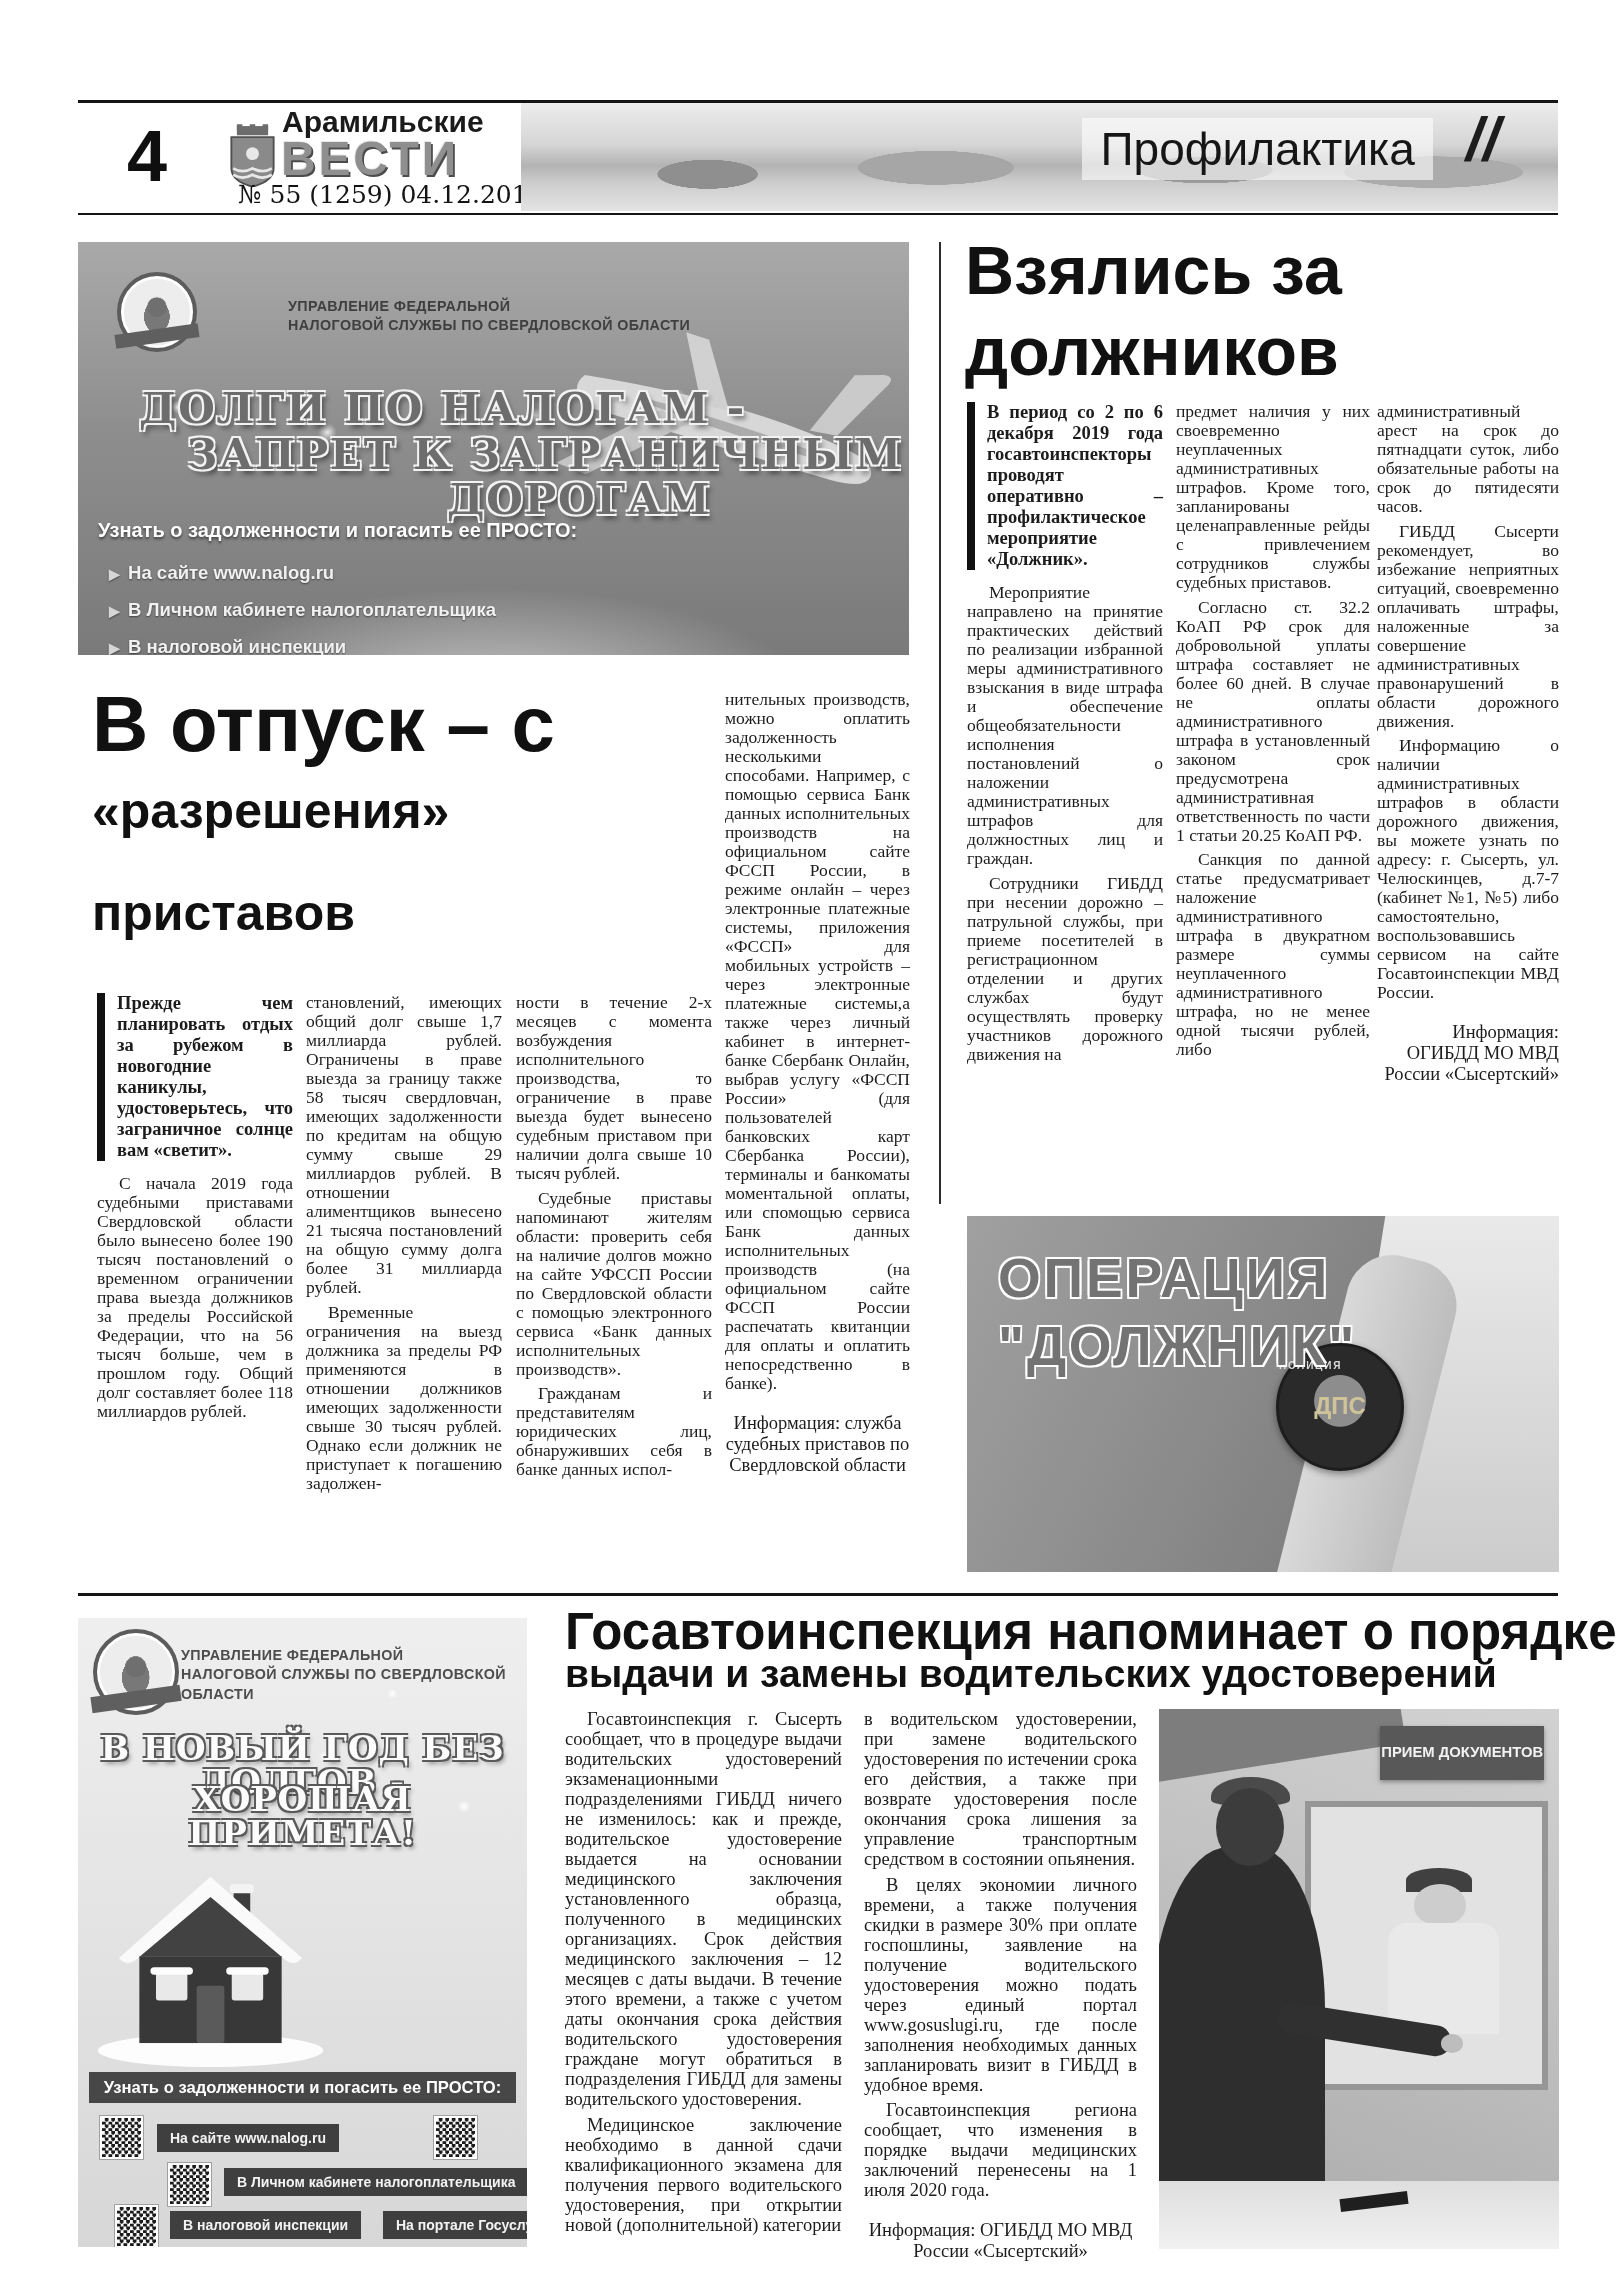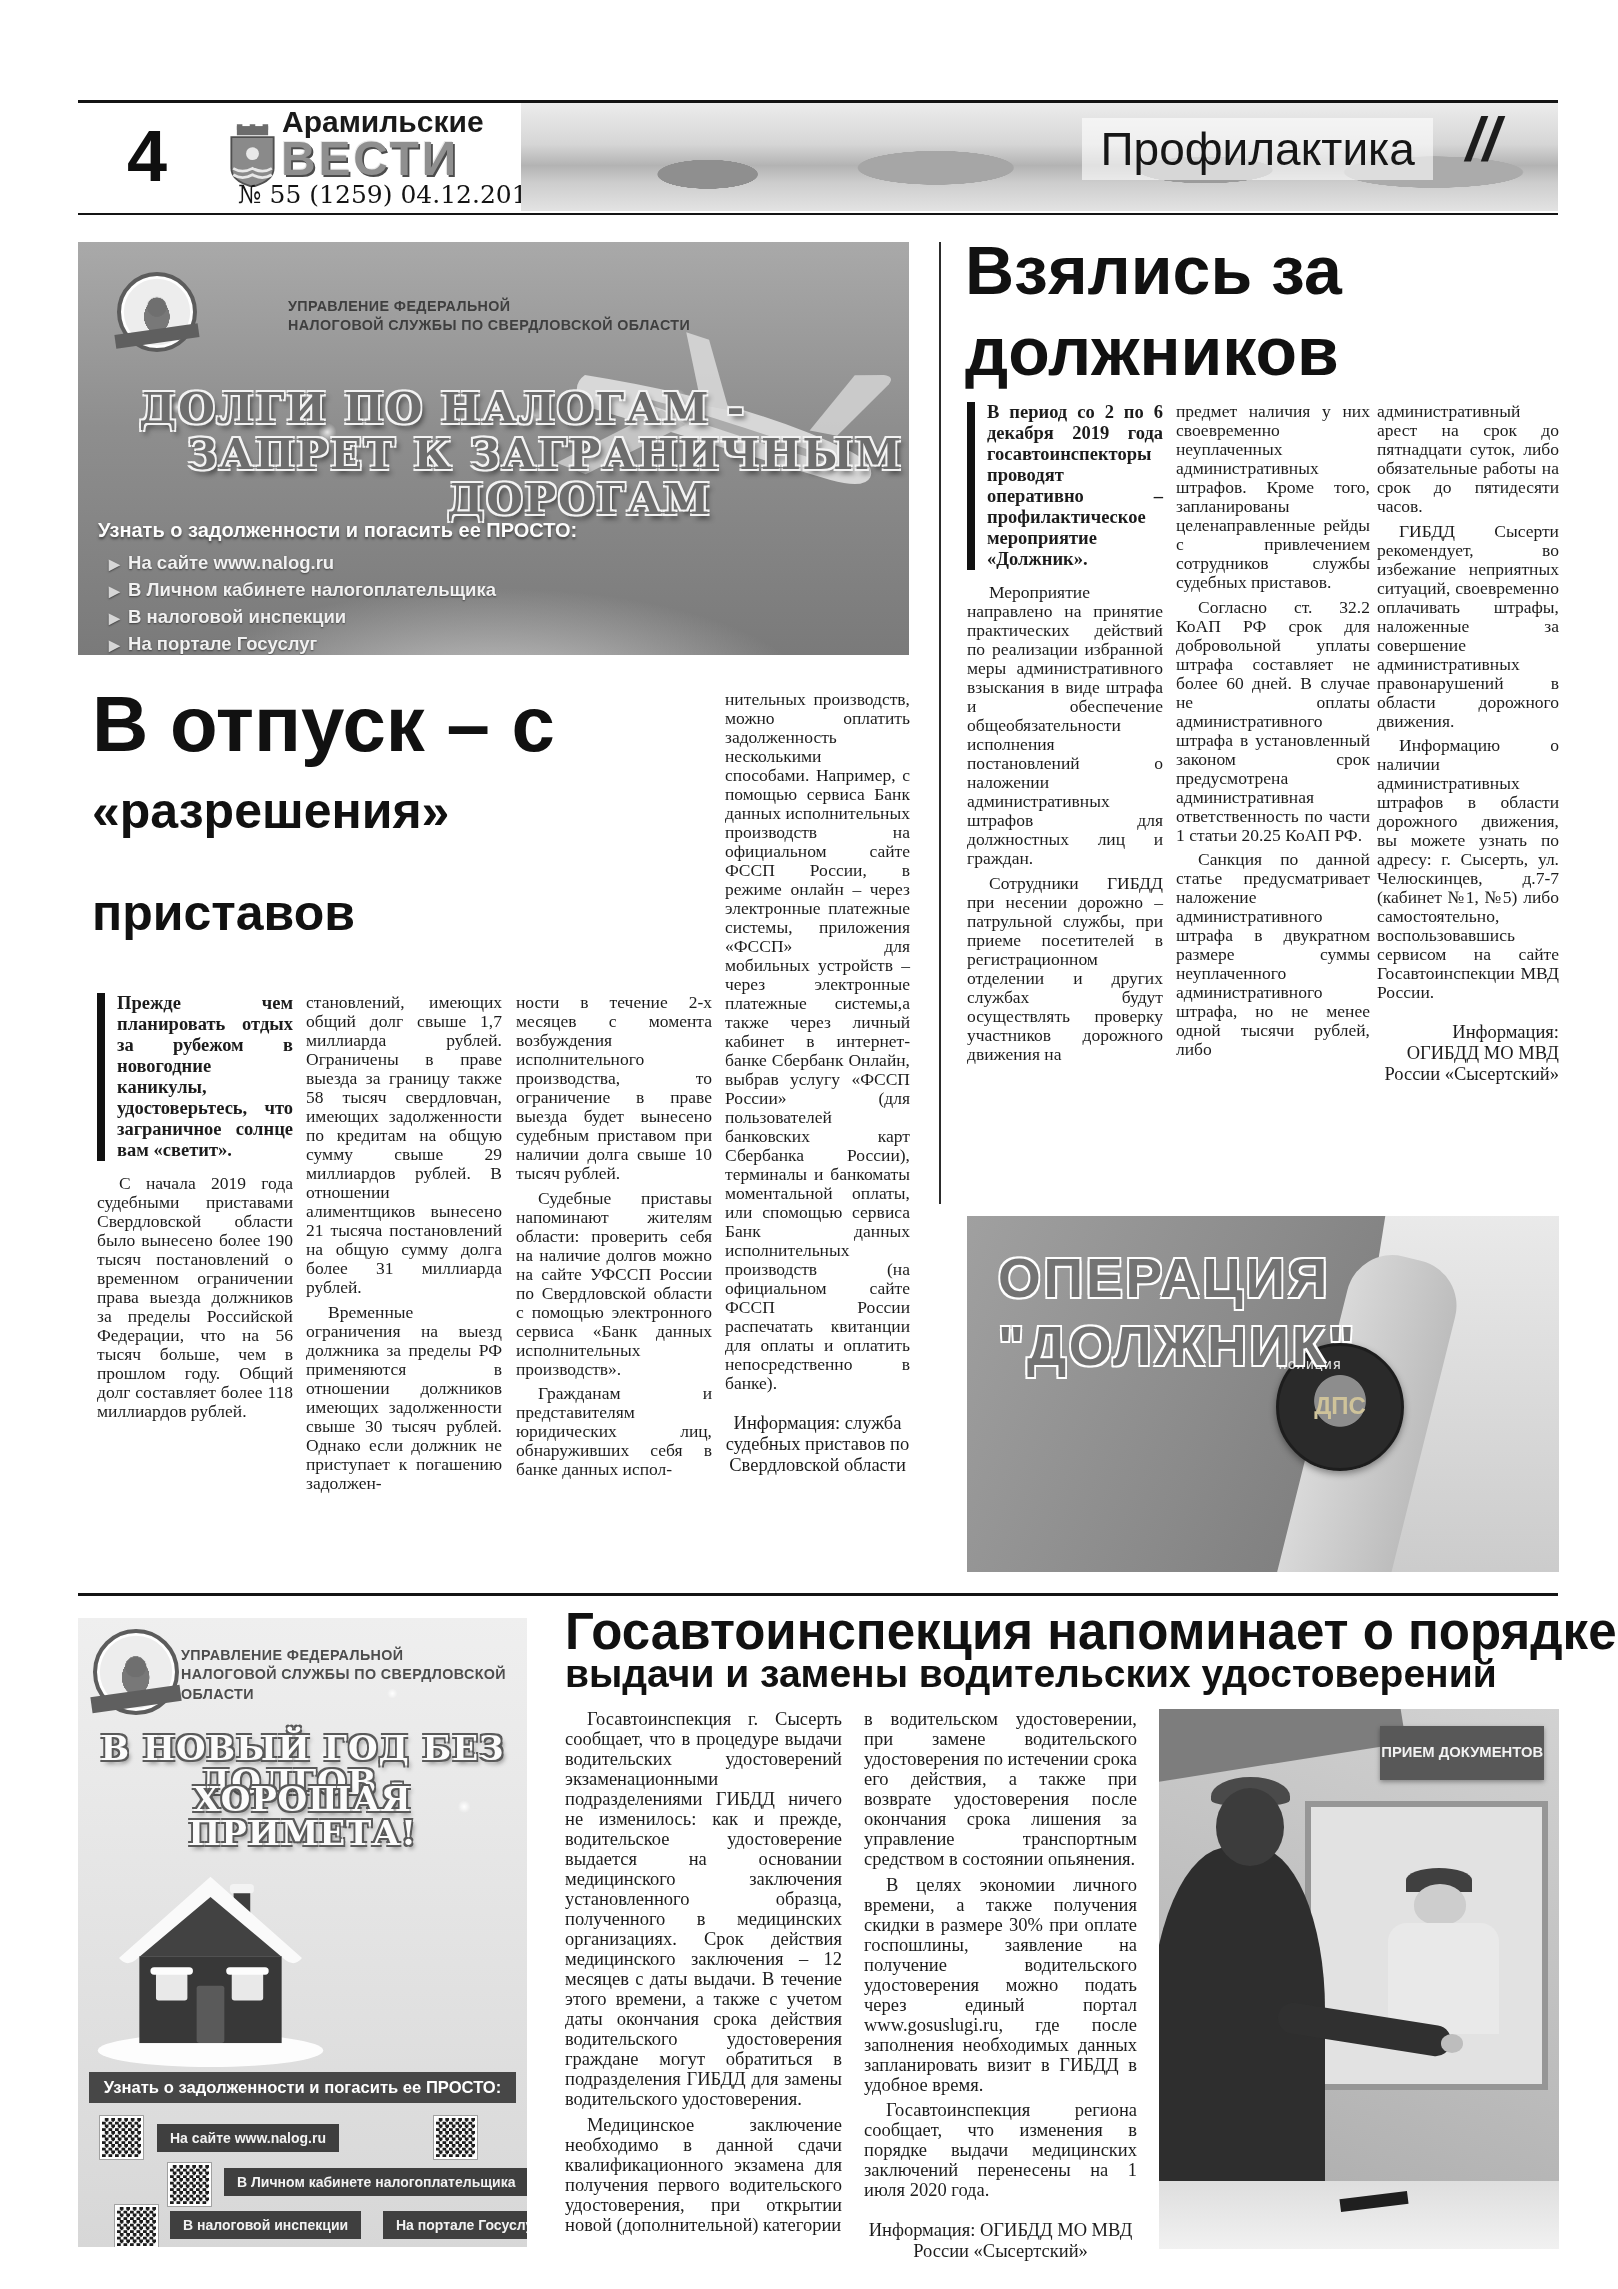--- a/index.html
+++ b/index.html
@@ -19,21 +19,21 @@
       radial-gradient(129px 28px at 40% 60%,#a6a6a6 0 60%,transparent 61%),
       radial-gradient(111px 22px at 66% 62%,#9b9b9b 0 60%,transparent 61%),
       radial-gradient(148px 26px at 88% 64%,#ababab 0 60%,transparent 61%),
       linear-gradient(180deg,#ececec 0%,#d6d6d6 38%,#b3b3b3 58%,#cdcdcd 74%,#e3e3e3 100%);}
   .section-title{position:absolute;left:1082px;top:118px;padding:5.5px 18.5px;
       background:rgba(255,255,255,.6);font:400 46px/1.1 "Liberation Sans",sans-serif;color:#161616;}
   .slashes{position:absolute;left:1466px;top:109px;font:900 italic 61px/1 "Liberation Sans",sans-serif;color:#1d1d1d;}
   
   .agency{font:700 14.3px/1.35 "Liberation Sans",sans-serif;letter-spacing:0.4px;}
   .howto{font:700 20px/1.1 "Liberation Sans",sans-serif;color:#fdfdfd;text-shadow:0 1.8px 2.8px rgba(0,0,0,.55);}
-  .blist-item{font:700 18.5px/25px "Liberation Sans",sans-serif;color:#f1f1f1;text-shadow:0 0.9px 1.8px rgba(0,0,0,.5);}
+  .blist-item{font:700 18.5px/25px "Liberation Sans",sans-serif;color:#f1f1f1;text-shadow:0 0.9px 1.8px rgba(0,0,0,.5);margin-top:10px;}
   .blist-item .tri{color:#d6d6d6;font-size:14px;margin-right:8.3px;}
   
   .banner1{position:absolute;left:78px;top:242px;width:831px;height:413px;overflow:hidden;
     background:
       radial-gradient(9.2px 9.2px at 12% 40%,rgba(255,255,255,.8),transparent 70%),
       radial-gradient(13px 13px at 30% 46%,rgba(255,255,255,.8),transparent 70%),
       radial-gradient(11px 11px at 55% 42%,rgba(255,255,255,.7),transparent 70%),
       radial-gradient(14.8px 14.8px at 72% 38%,rgba(255,255,255,.7),transparent 70%),
       radial-gradient(461px 166px at 50% 112%,#cfcfcf 0%,transparent 70%),
       linear-gradient(180deg,#a9a9a9 0%,#8e8e8e 45%,#7a7a7a 100%);}

